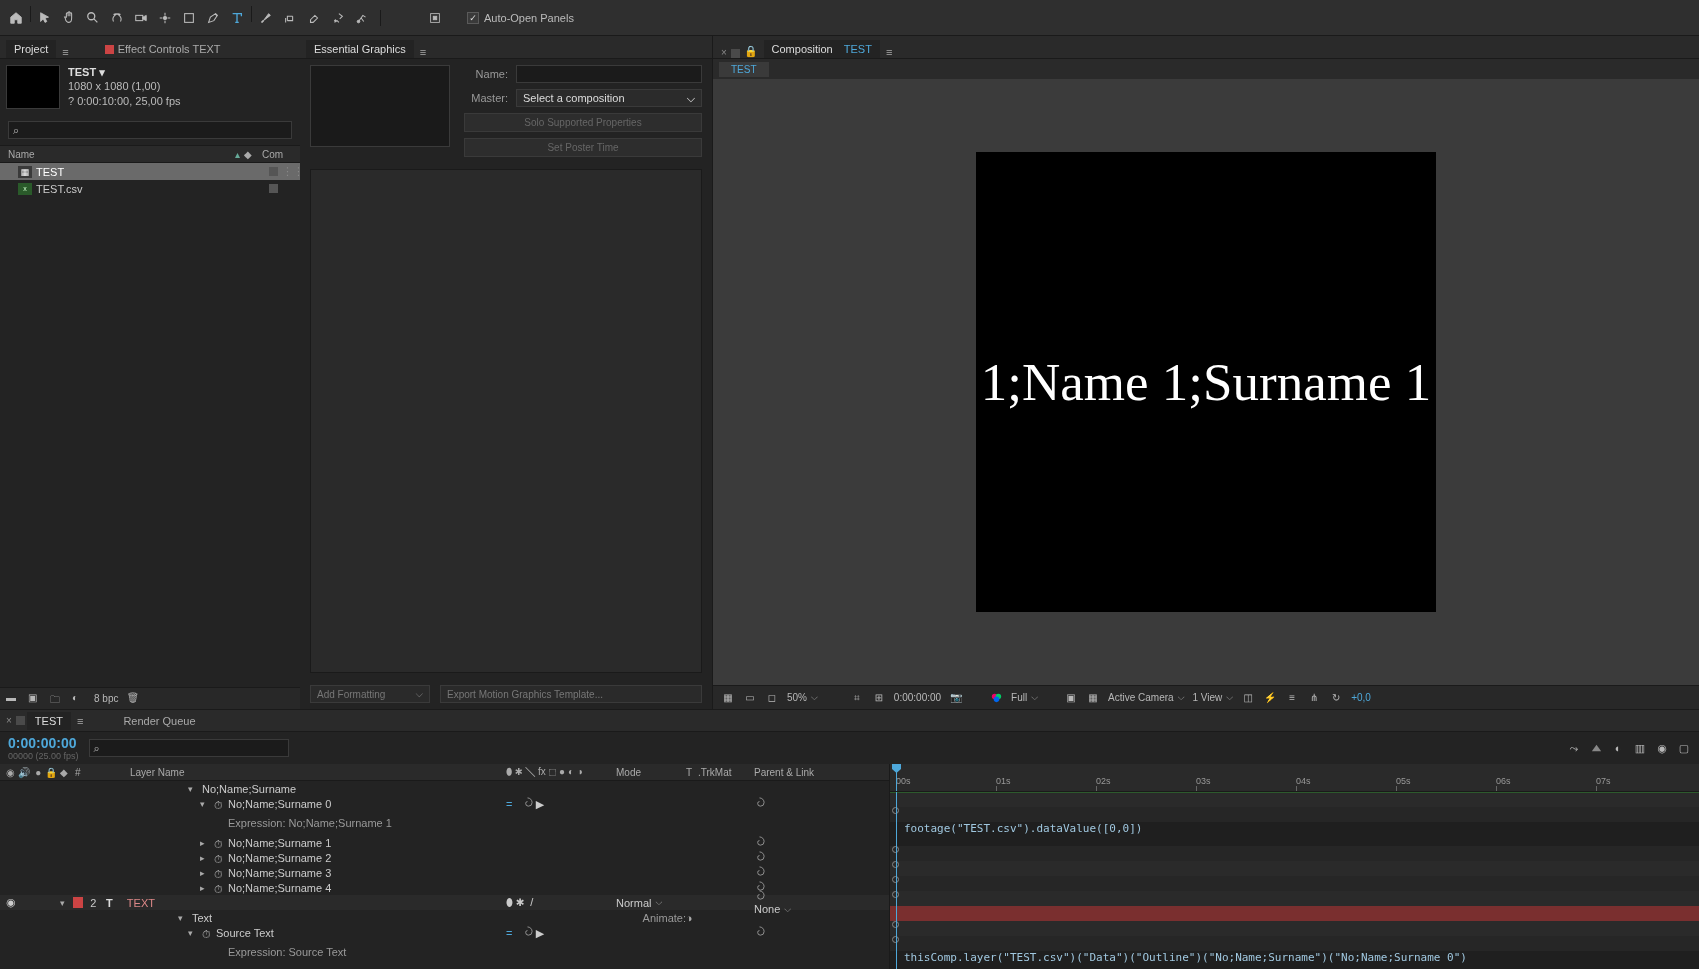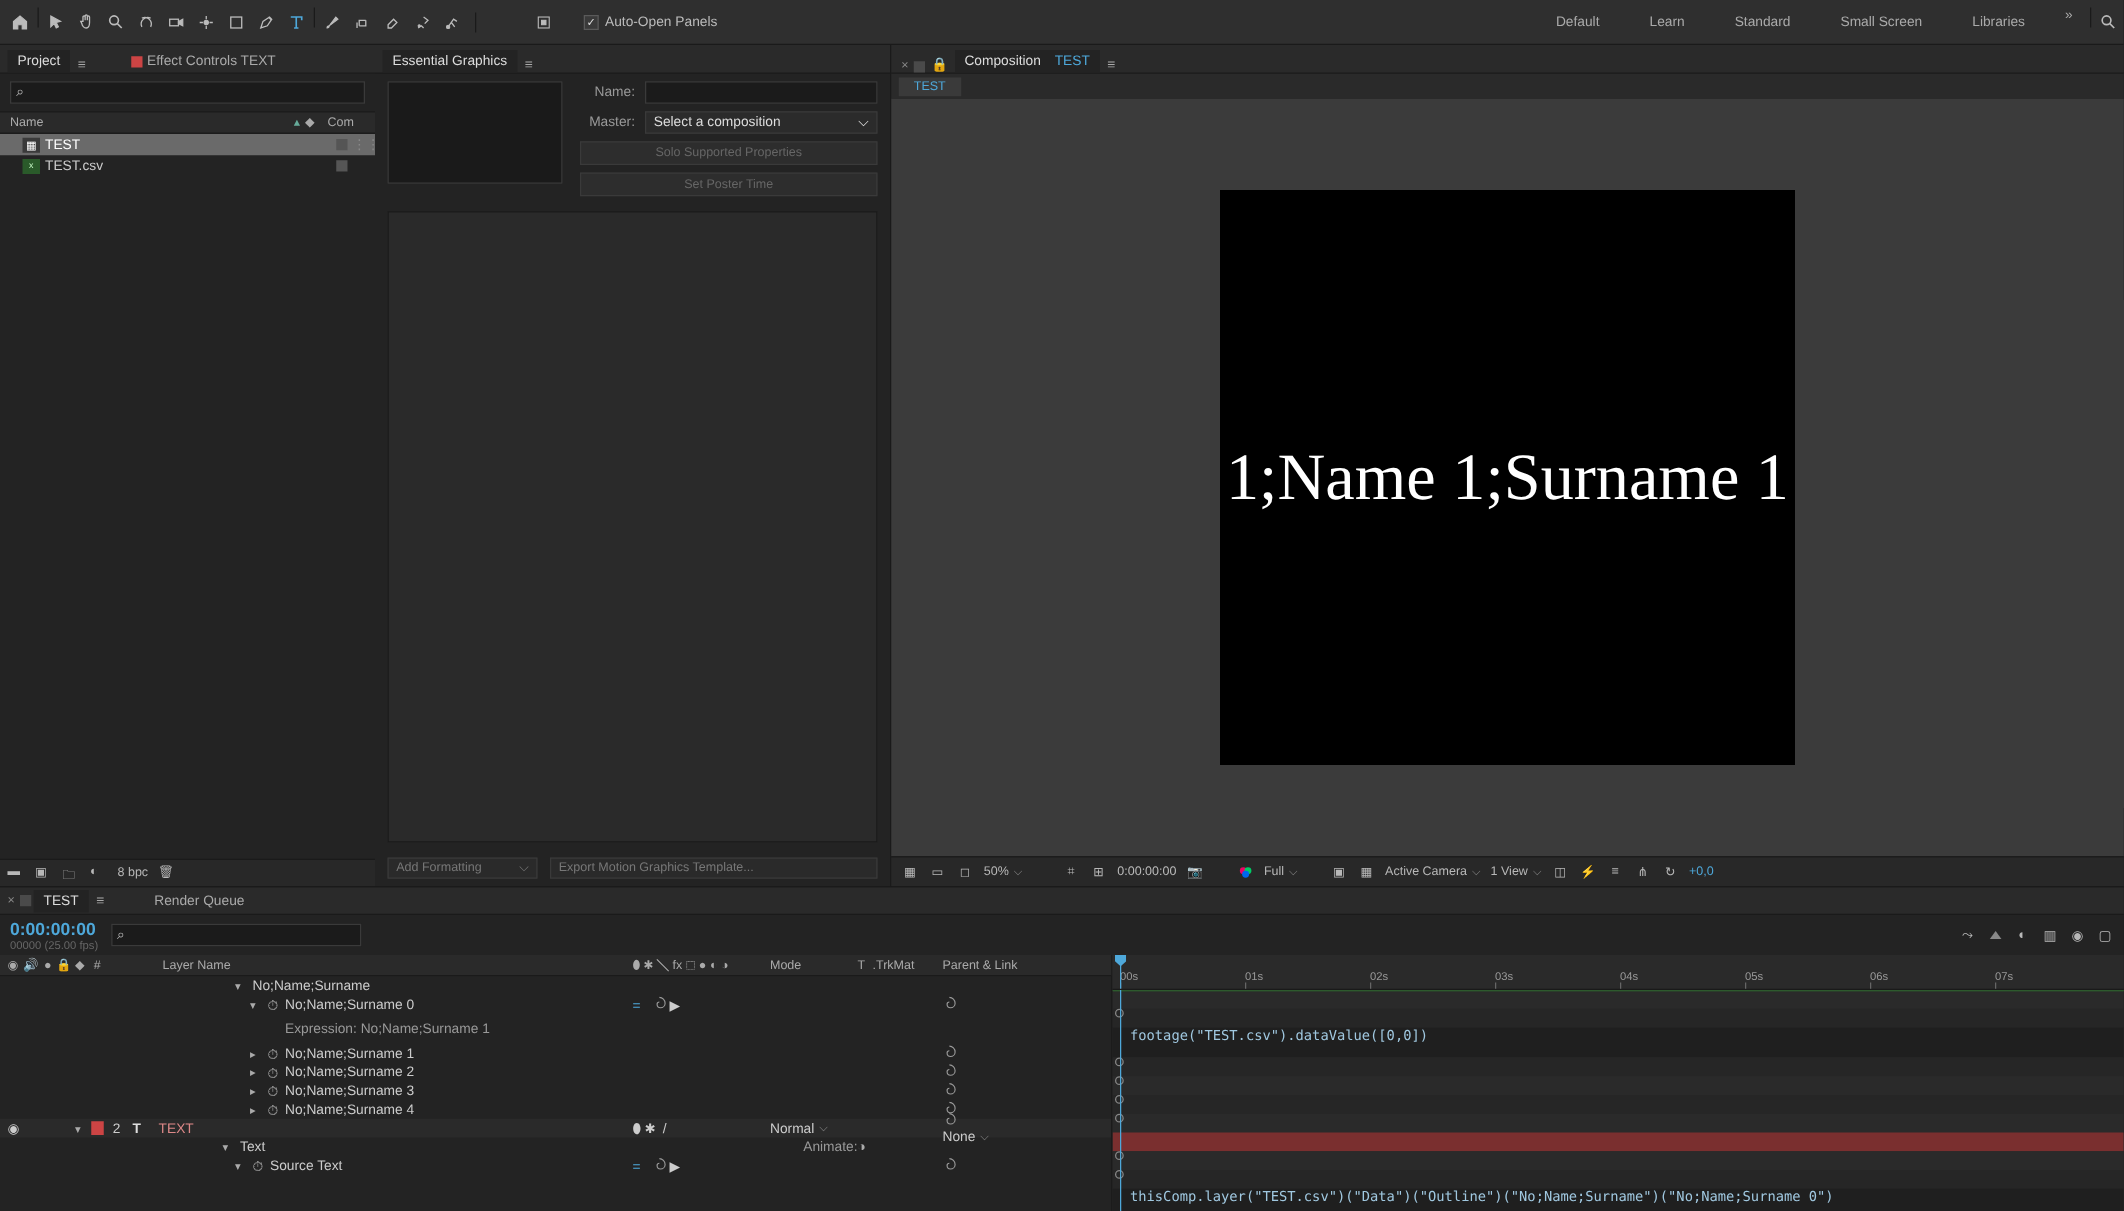--- a/index.html
+++ b/index.html
@@ -227,52 +227,45 @@
         <svg viewBox="0 0 16 16">
           <rect x="3" y="3" width="10" height="10" fill="none" stroke-width="1"></rect>
           <rect x="6" y="6" width="4" height="4"></rect>
         </svg>
       </div>
     <div class="auto-open">
       <span class="chk on"></span>
       <span>Auto-Open Panels</span>
     </div>
     <div class="toolbar-spacer"></div>
-    <div class="workspaces">
-      <div class="ws-btn">Default</div>
-      <div class="ws-btn">Learn</div>
-      <div class="ws-btn">Standard</div>
-      <div class="ws-btn">Small Screen</div>
-      <div class="ws-btn">Libraries</div>
-      <div class="ws-more">»</div>
-      <div class="sep"></div>
-      <div class="tool-btn">
-          <svg viewBox="0 0 16 16">
-            <circle cx="6" cy="6" r="4" fill="none" stroke-width="1.5"></circle>
-            <line x1="9" y1="9" x2="13" y2="13" stroke-width="1.5"></line>
-          </svg>
-        </div>
-    </div>
   </div>
 
   <div class="main">
 
     <div class="left-col">
       <div class="panel-tabs">
         <div class="ptab active">
             <span>Project</span>
           </div>
         <div class="menu-icon">≡</div>
         <div style="width:20px;"></div>
         <div class="ptab">
             <span class="red-sq"></span>
             <span>Effect Controls TEXT</span>
           </div>
       </div>
       <div class="project-panel">
+        <div class="proj-header">
+          <div class="proj-thumb"></div>
+          <div class="proj-info">
+            <div class="proj-name"><span>TEST</span> <span class="chev">▾</span></div>
+            <div>1080 x 1080 (1,00)</div>
+            <div>? 0:00:10:00, 25,00 fps</div>
+          </div>
+        </div>
         <div class="proj-search">
           <span>⌕</span>
           <input type="text" style="">
         </div>
         <div class="proj-cols">
           <div class="proj-col-name">
               <span>Name</span>
               <span style="margin-left:auto;color:#6a9;">▴</span>
             </div>
           <div style="width:14px;">◆</div>
@@ -572,20 +565,30 @@
               <div class="tlc-sw"><span class="blue-eq">=</span>&nbsp;&nbsp;&nbsp;<span class="spiral"><svg viewBox="0 0 12 12">
                     <path d="M6 1a5 5 0 015 5 4 4 0 01-4 4 3 3 0 01-3-3 2 2 0 012-2" fill="none" stroke="#999" stroke-width="1"></path>
                   </svg></span>&nbsp;<span>▶</span></div>
               <div class="tlc-mode"></div>
               <div class="tlc-t"></div>
               <div class="tlc-trk"></div>
               <div class="tlc-par"><span class="spiral"><svg viewBox="0 0 12 12">
                     <path d="M6 1a5 5 0 015 5 4 4 0 01-4 4 3 3 0 01-3-3 2 2 0 012-2" fill="none" stroke="#999" stroke-width="1"></path>
                   </svg></span></div>
             </div>
+            <div class="tl-row" style="height: 24px;">
+              <div class="tlc-eye"></div>
+              <div class="tlc-tag"></div>
+              <div class="tlc-name indent3" style="color:#999;">Expression: Source Text</div>
+              <div class="tlc-sw"></div>
+              <div class="tlc-mode"></div>
+              <div class="tlc-t"></div>
+              <div class="tlc-trk"></div>
+              <div class="tlc-par"></div>
+            </div>
           </div>
       </div>
       <div class="tl-right">
         <div class="ruler">
           <div class="playhead">
               <div class="playhead-cap"></div>
             </div>
           <div id="ruler-ticks">
               <div class="ruler-tick" style="left: 6px; top: 12px;">00s</div>
               <div style="position: absolute; left: 6px; top: 22px; width: 1px; height: 6px; background: rgb(102, 102, 102);"></div>

